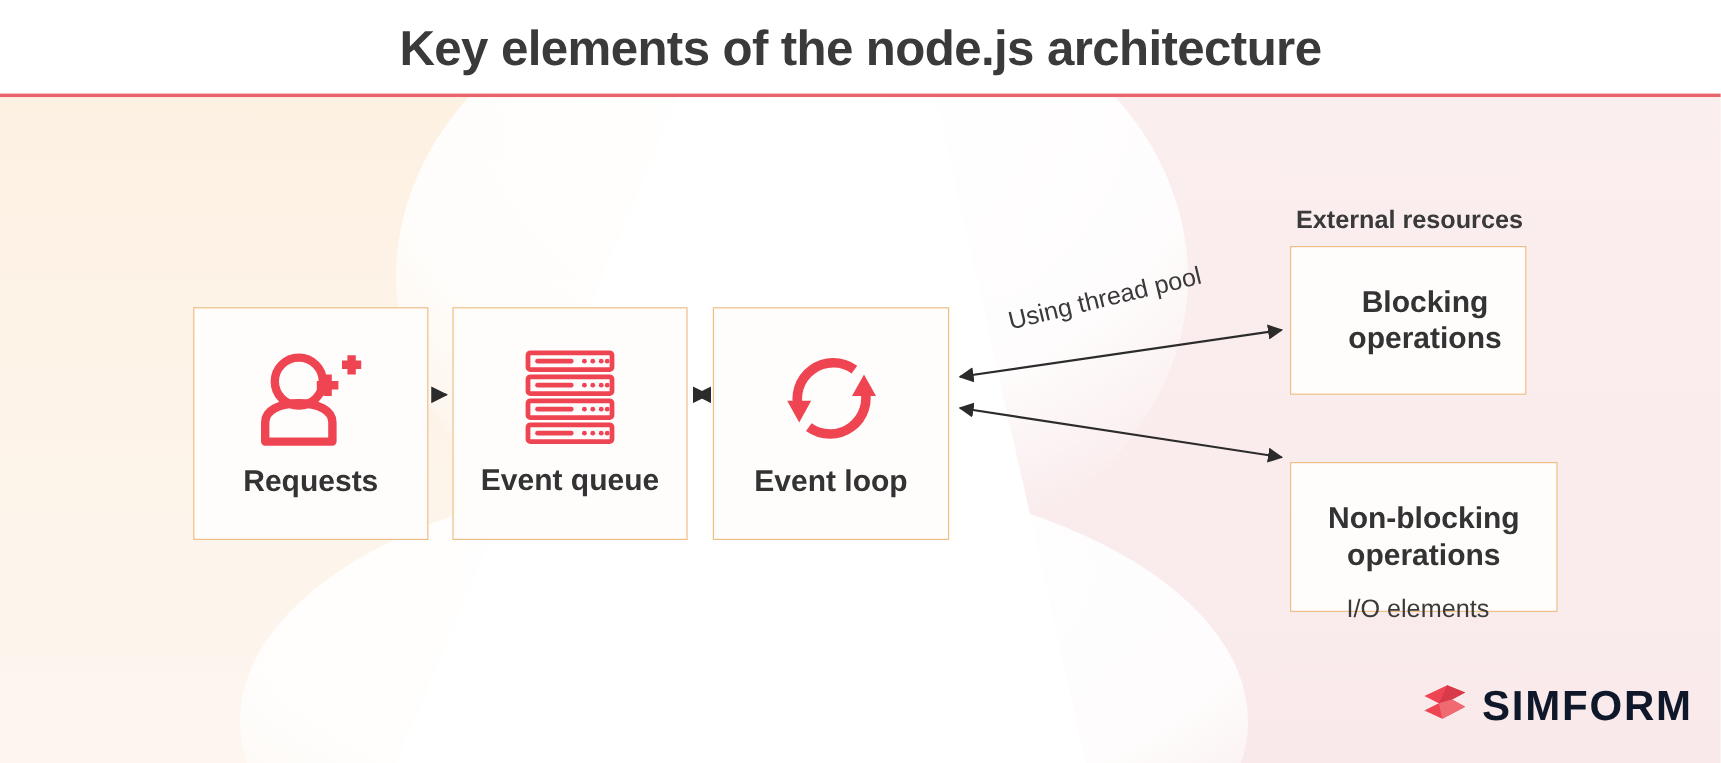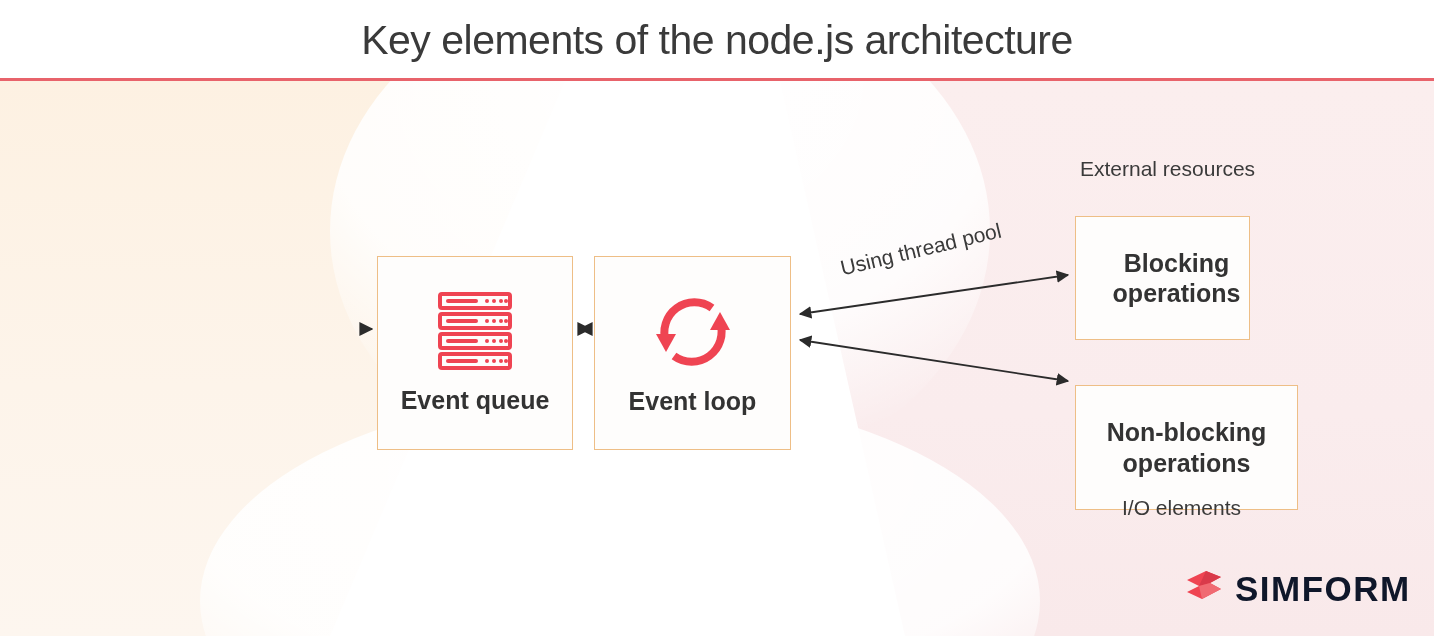--- a/index.html
+++ b/index.html
@@ -11,21 +11,21 @@
     position:relative;
   }
 
   
   #header {
     position:absolute; left:0; top:0; width:1434px; height:80px;
     background:#ffffff;
     display:flex; align-items:center; justify-content:center;
   }
   #page-title {
-    font-size:41px; font-weight:normal; color:#3a3a3a;
+    font-size:41px; font-weight:bold; color:#3a3a3a;
     letter-spacing:-0.5px; white-space:nowrap;
   }
   #title-rule {
     position:absolute; left:0; top:78px; width:1434px; height:3px;
     background:#e8636b;
   }
 
   
   #canvas {
     position:absolute; left:0; top:81px; width:1434px; height:555px;
@@ -43,30 +43,30 @@
   }
   .node-label {
     font-size:25px; font-weight:bold; color:#333333;
     text-align:center; line-height:1.22;
   }
   .icon-wrap { display:flex; align-items:center; justify-content:center; }
 
   #box-requests   { left:161px; top:175px; width:196px; height:194px; }
   #box-queue      { left:377px; top:175px; width:196px; height:194px; }
   #box-loop       { left:594px; top:175px; width:197px; height:194px; }
-  #box-blocking   { left:1075px; top:135px; width:175px; height:124px;padding-left:28px; }
+  #box-blocking   { left:1075px; top:124px; width:197px; height:124px;padding-left:28px; }
   #box-nonblocking{ left:1075px; top:272px; width:223px; height:125px;margin-top:32px; }
 
   #box-requests .icon-wrap, #box-queue .icon-wrap, #box-loop .icon-wrap { margin-bottom:14px; }
 
   
   .free-label {
     position:absolute; font-size:21px; color:#3a3a3a; white-space:nowrap;
   }
-  #label-external { left:1080px; top:76px; }
+  #label-external { left:1080px; top:91px;font-weight:bold; }
   #label-iopolling{ left:1122px; top:415px; }
   #label-threadpool {
     position:absolute; left:838px; top:176px;
     font-size:21px; color:#3a3a3a; white-space:nowrap;
     transform:rotate(-13.5deg); transform-origin:left top;
   }
 
   
   #logo {
     position:absolute; left:1182px; top:487px;
@@ -130,20 +130,31 @@
 
     <g>
       <line x1="800" y1="233" x2="1068" y2="194" stroke="#2b2b2b" stroke-width="1.8" marker-start="url(#ah)" marker-end="url(#ah)"></line>
     </g>
 
     <g>
       <line x1="800" y1="259" x2="1068" y2="300" stroke="#2b2b2b" stroke-width="1.8" marker-start="url(#ah)" marker-end="url(#ah)"></line>
     </g>
   </svg>
 
+  <div class="node-box" id="box-requests">
+    <div class="icon-wrap">
+      <svg width="92" height="82" viewBox="0 0 92 82">
+        <circle cx="36" cy="28" r="20" fill="none" stroke="#ef4452" stroke-width="7"></circle>
+        <path d="M8,78 L8,62 C8,52 20,46 36,46 C52,46 64,52 64,62 L64,78 Z" fill="none" stroke="#ef4452" stroke-width="7" stroke-linejoin="round"></path>
+        <path d="M60,22 L60,40 M51,31 L69,31" stroke="#ef4452" stroke-width="7" stroke-linecap="butt"></path>
+        <path d="M80,6 L80,22 M72,14 L88,14" stroke="#ef4452" stroke-width="7" stroke-linecap="butt"></path>
+      </svg>
+    </div>
+    <div class="node-label">Requests</div>
+  </div>
 
   <div class="node-box" id="box-queue">
     <div class="icon-wrap">
       <svg width="76" height="80" viewBox="0 0 76 80">
         <g fill="none" stroke="#ef4452" stroke-width="4">
           <rect x="3" y="3" width="70" height="14" rx="2"></rect>
           <rect x="3" y="23" width="70" height="14" rx="2"></rect>
           <rect x="3" y="43" width="70" height="14" rx="2"></rect>
           <rect x="3" y="63" width="70" height="14" rx="2"></rect>
         </g>

